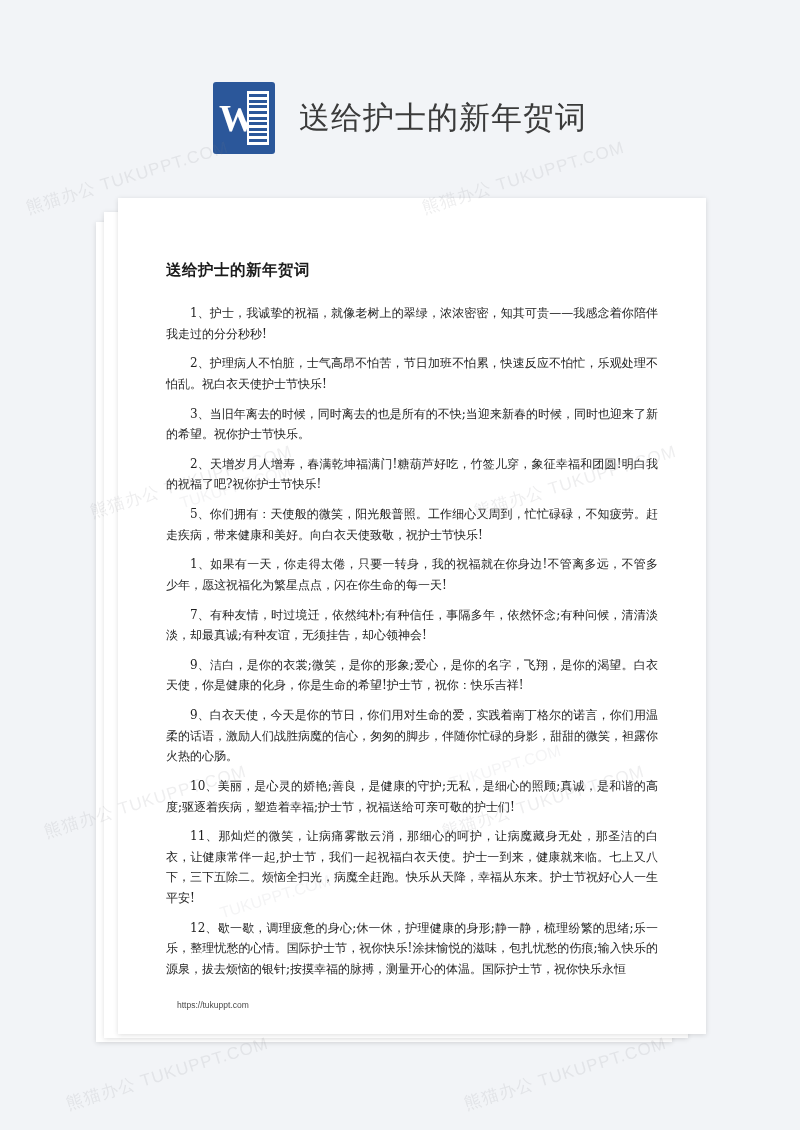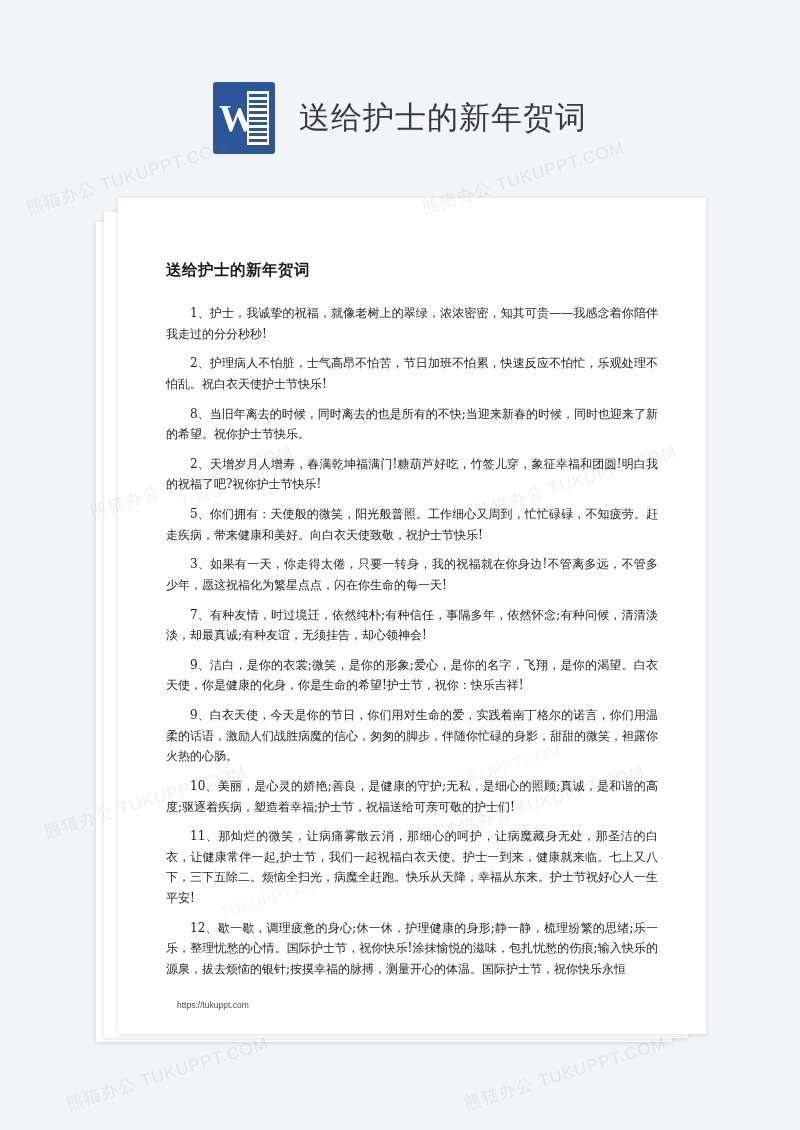--- a/index.html
+++ b/index.html
@@ -197,24 +197,24 @@
   </div>
 
   <div class="paper-stack">
     <div class="sheet sheet-back2"></div>
     <div class="sheet sheet-back1"></div>
     <div class="sheet sheet-main">
       <div class="doc-inner">
         <div class="doc-title">送给护士的新年贺词</div>
         <p class="doc-p">1、护士，我诚挚的祝福，就像老树上的翠绿，浓浓密密，知其可贵——我感念着你陪伴我走过的分分秒秒!</p>
         <p class="doc-p">2、护理病人不怕脏，士气高昂不怕苦，节日加班不怕累，快速反应不怕忙，乐观处理不怕乱。祝白衣天使护士节快乐!</p>
-        <p class="doc-p">8、当旧年离去的时候，同时离去的也是所有的不快;当迎来新春的时候，同时也迎来了新的希望。祝你护士节快乐。</p>
+        <p class="doc-p">3、当旧年离去的时候，同时离去的也是所有的不快;当迎来新春的时候，同时也迎来了新的希望。祝你护士节快乐。</p>
         <p class="doc-p">2、天增岁月人增寿，春满乾坤福满门!糖葫芦好吃，竹签儿穿，象征幸福和团圆!明白我的祝福了吧?祝你护士节快乐!</p>
         <p class="doc-p">5、你们拥有：天使般的微笑，阳光般普照。工作细心又周到，忙忙碌碌，不知疲劳。赶走疾病，带来健康和美好。向白衣天使致敬，祝护士节快乐!</p>
-        <p class="doc-p">3、如果有一天，你走得太倦，只要一转身，我的祝福就在你身边!不管离多远，不管多少年，愿这祝福化为繁星点点，闪在你生命的每一天!</p>
+        <p class="doc-p">1、如果有一天，你走得太倦，只要一转身，我的祝福就在你身边!不管离多远，不管多少年，愿这祝福化为繁星点点，闪在你生命的每一天!</p>
         <p class="doc-p">7、有种友情，时过境迁，依然纯朴;有种信任，事隔多年，依然怀念;有种问候，清清淡淡，却最真诚;有种友谊，无须挂告，却心领神会!</p>
         <p class="doc-p">9、洁白，是你的衣裳;微笑，是你的形象;爱心，是你的名字，飞翔，是你的渴望。白衣天使，你是健康的化身，你是生命的希望!护士节，祝你：快乐吉祥!</p>
         <p class="doc-p">9、白衣天使，今天是你的节日，你们用对生命的爱，实践着南丁格尔的诺言，你们用温柔的话语，激励人们战胜病魔的信心，匆匆的脚步，伴随你忙碌的身影，甜甜的微笑，袒露你火热的心肠。</p>
         <p class="doc-p">10、美丽，是心灵的娇艳;善良，是健康的守护;无私，是细心的照顾;真诚，是和谐的高度;驱逐着疾病，塑造着幸福;护士节，祝福送给可亲可敬的护士们!</p>
         <p class="doc-p">11、那灿烂的微笑，让病痛雾散云消，那细心的呵护，让病魔藏身无处，那圣洁的白衣，让健康常伴一起,护士节，我们一起祝福白衣天使。护士一到来，健康就来临。七上又八下，三下五除二。烦恼全扫光，病魔全赶跑。快乐从天降，幸福从东来。护士节祝好心人一生平安!</p>
         <p class="doc-p">12、歇一歇，调理疲惫的身心;休一休，护理健康的身形;静一静，梳理纷繁的思绪;乐一乐，整理忧愁的心情。国际护士节，祝你快乐!涂抹愉悦的滋味，包扎忧愁的伤痕;输入快乐的源泉，拔去烦恼的银针;按摸幸福的脉搏，测量开心的体温。国际护士节，祝你快乐永恒</p>
         <div class="doc-footer">https://tukuppt.com</div>
       </div>
       <div class="wm-doc wmd-1">TUKUPPT.COM</div>
       <div class="wm-doc wmd-2">TUKUPPT.COM</div>

